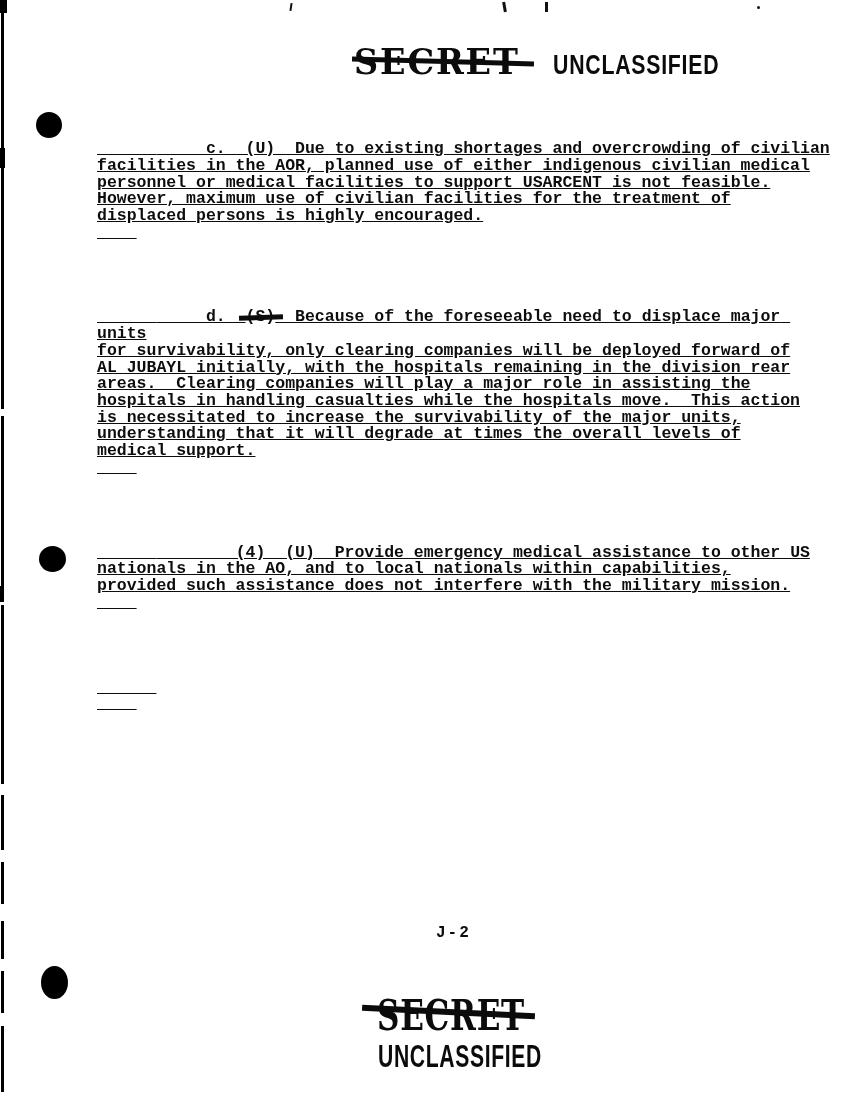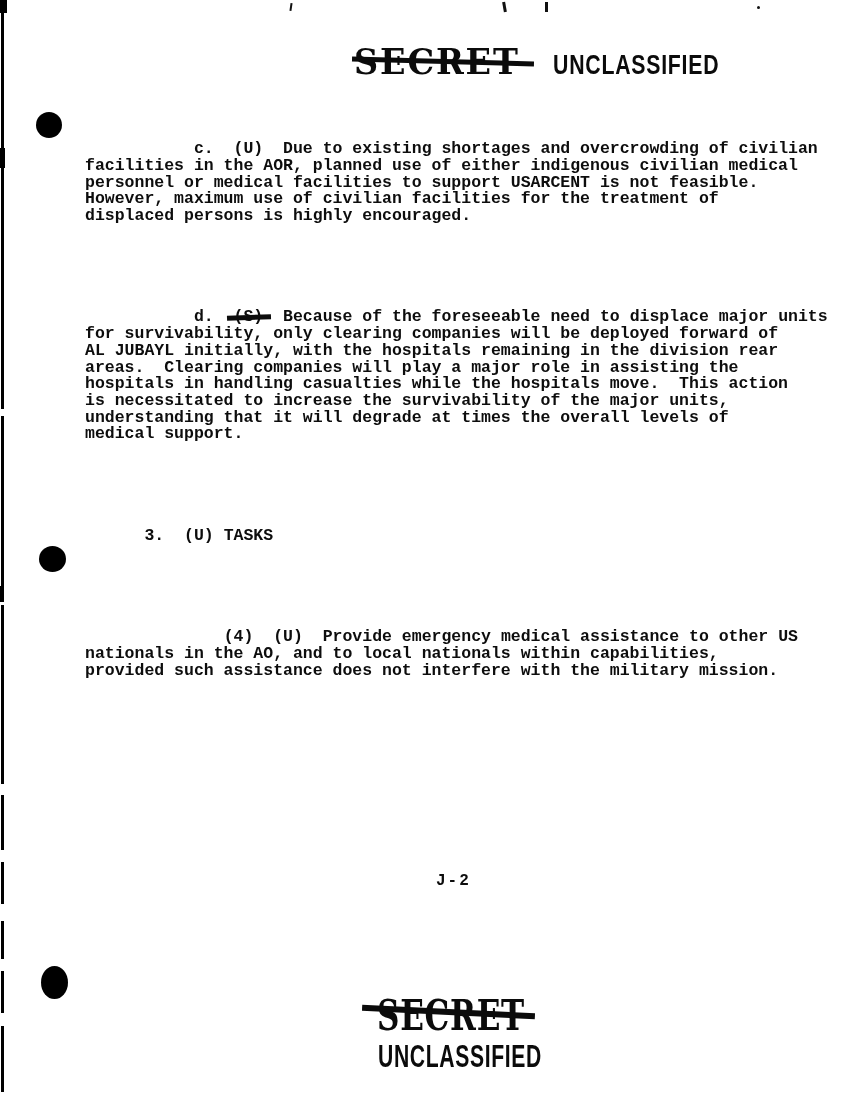--- a/index.html
+++ b/index.html
@@ -71,30 +71,30 @@
   .unclass-top { left: 553px; top: 49px; font-size: 28px; letter-spacing: 1px; transform: scaleX(0.76); }
   .unclass-bottom { left: 378px; top: 1038px; font-size: 32px; letter-spacing: 1px; transform: scaleX(0.66); }
 
   
   .body-text {
     position: absolute; left: 85px; top: 91px; width: 748px;
     font-family: "Liberation Mono", "DejaVu Sans Mono", monospace;
     font-size: 16.5px; line-height: 16.7px; font-weight: bold;
     color: #0d0d0d; white-space: pre-wrap;
   }
-  .para { margin: 0 0 18px 0; white-space: pre-wrap; }
+  .para { margin: 0 0 18px 12px; white-space: pre-wrap; text-decoration: underline; }
   .para:last-child { margin-bottom: 0; }
   .struck { position: relative; display: inline-block; }
   .struck::after {
     content: ""; position: absolute; left: -7px; right: -7px; top: 6px;
     height: 5px; background: #0d0d0d; transform: rotate(-2deg);
   }
 
   .page-number {
-    position: absolute; left: 436px; top: 872px;
+    position: absolute; left: 436px; top: 924px;
     font-family: "Liberation Mono", "DejaVu Sans Mono", monospace;
     font-size: 16px; font-weight: bold; letter-spacing: 2px; color: #0d0d0d;
   }
 </style>
 </head>
 <body>
 
 <div class="page">
 
   <div class="edge-line"></div>
@@ -127,23 +127,20 @@
       <span>     d.  </span><span class="struck">(S)</span><span>  Because of the foreseeable need to displace major units
 for survivability, only clearing companies will be deployed forward of
 AL JUBAYL initially, with the hospitals remaining in the division rear
 areas.  Clearing companies will play a major role in assisting the
 hospitals in handling casualties while the hospitals move.  This action
 is necessitated to increase the survivability of the major units,
 understanding that it will degrade at times the overall levels of
 medical support.</span>
     </div>
     <div class="para">
-      <span>3.  (U) TASKS</span>
-    </div>
-    <div class="para">
       <span>        (4)  (U)  Provide emergency medical assistance to other US
 nationals in the AO, and to local nationals within capabilities,
 provided such assistance does not interfere with the military mission.</span>
     </div>
     <div class="para">
       
     </div>
     
     
   </div>

